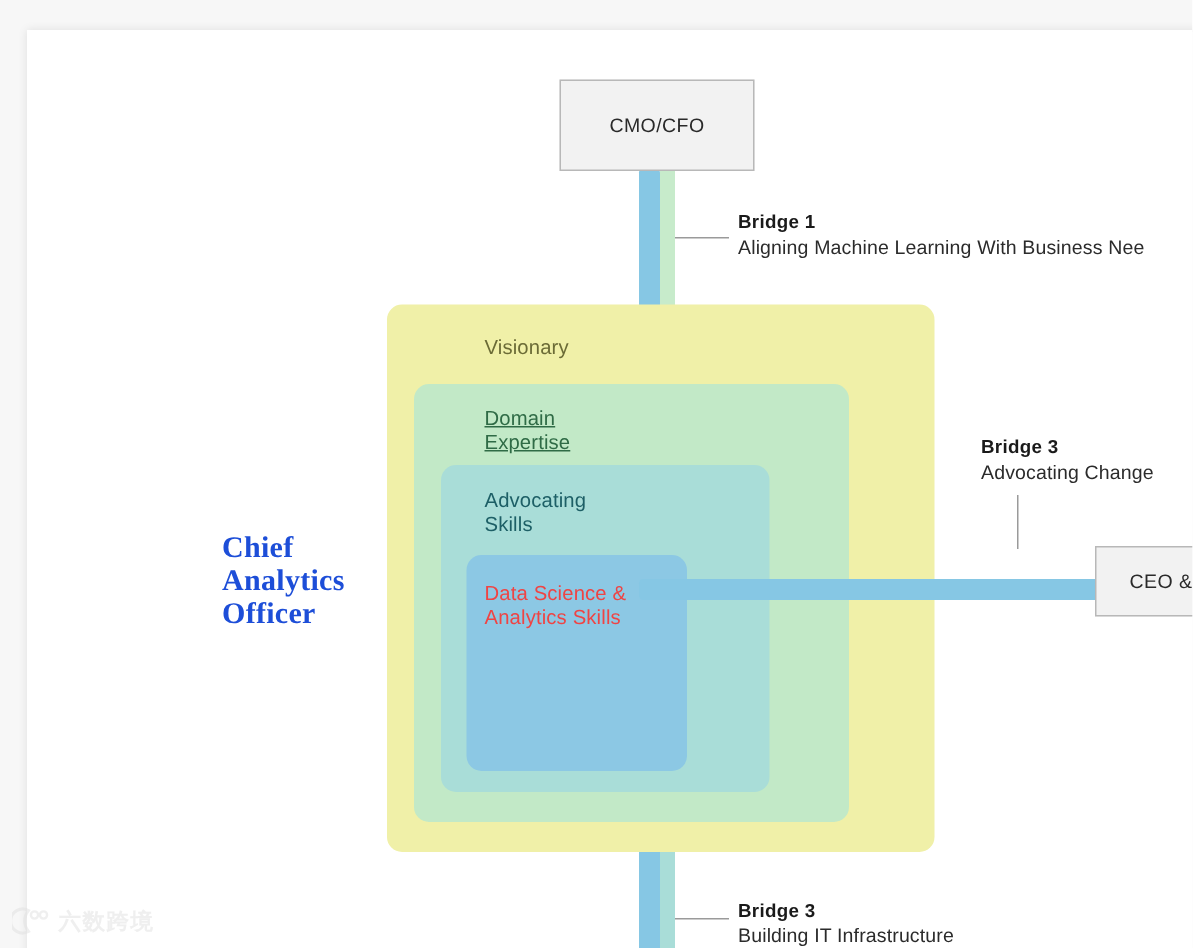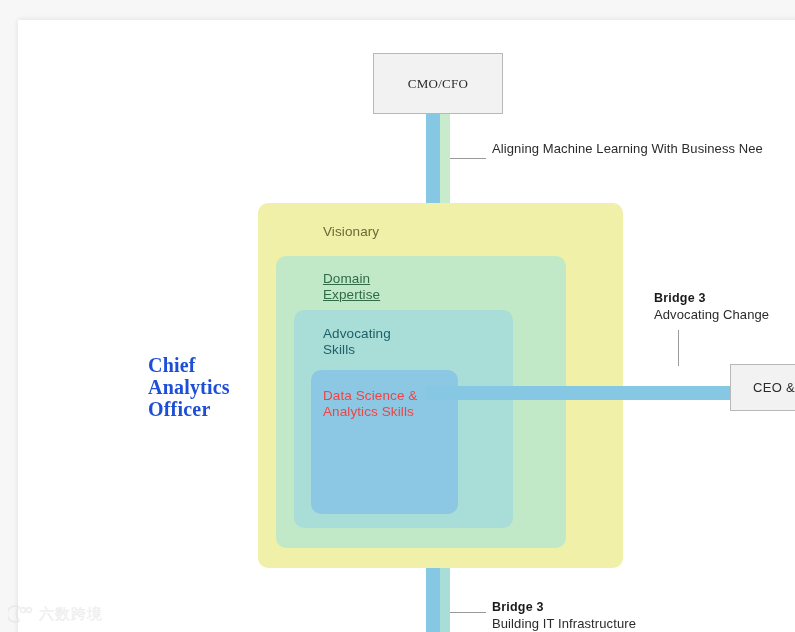--- a/index.html
+++ b/index.html
@@ -131,21 +131,21 @@
     border: 1px solid #b8b8b8;
     display: flex;
     align-items: center;
     justify-content: center;
     font-size: 13px;
     color: #2a2a2a;
     letter-spacing: 0.3px;
   }
   .exec-cmo {
     left: 355px;  top: 33px;
-    width: 128px; height: 59px; font-family: Liberation Serif, serif;
+    width: 128px; height: 59px;
   }
   .exec-ceo {
     left: 712px;  top: 344px;
     width: 128px; height: 45px;
     justify-content: flex-start;
     padding-left: 22px;
   }
 
   
   .bridge {
@@ -237,20 +237,21 @@
     </div>
     <div class="exec-box exec-ceo">
       <span>CEO &amp; C</span>
     </div>
 
     <div class="leader-h leader-h-1"></div>
     <div class="leader-v leader-v-2"></div>
     <div class="leader-h leader-h-3"></div>
 
     <div class="bridge bridge-1">
+      <p class="bridge-title">Bridge 1</p>
       <p class="bridge-desc">Aligning Machine Learning With Business Nee</p>
     </div>
     <div class="bridge bridge-2">
       <p class="bridge-title">Bridge 3</p>
       <p class="bridge-desc">Advocating Change</p>
     </div>
     <div class="bridge bridge-3">
       <p class="bridge-title">Bridge 3</p>
       <p class="bridge-desc">Building IT Infrastructure</p>
     </div>

